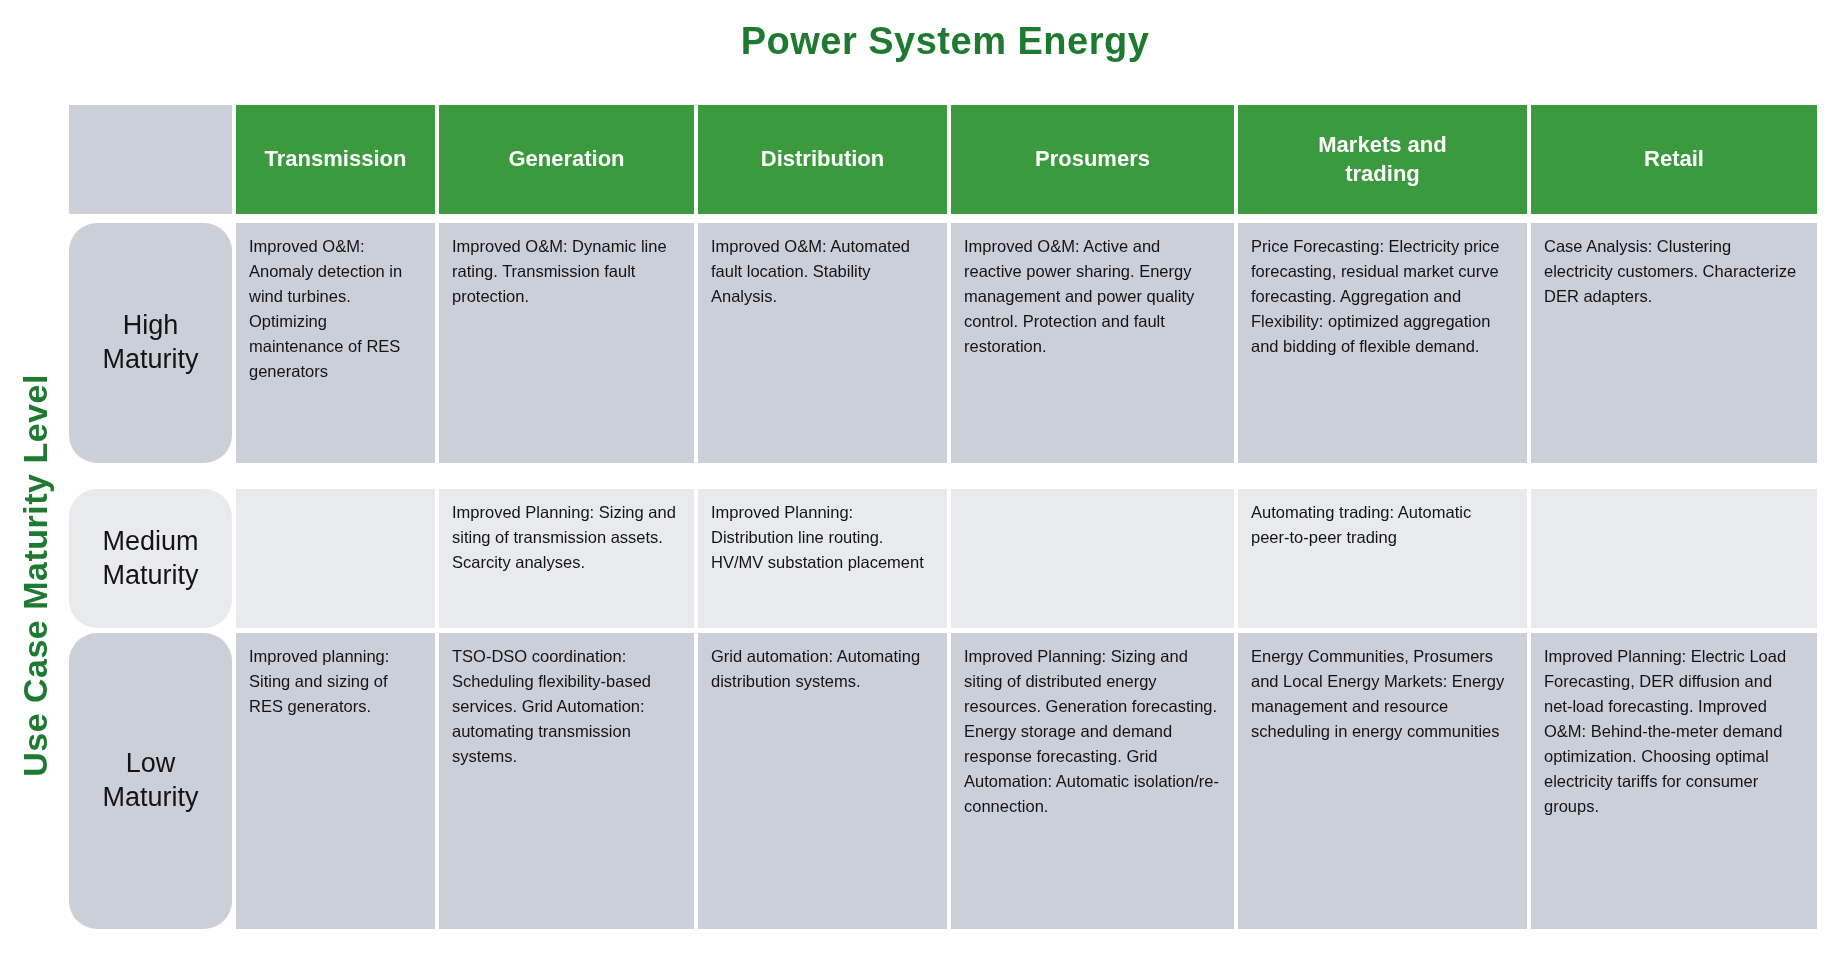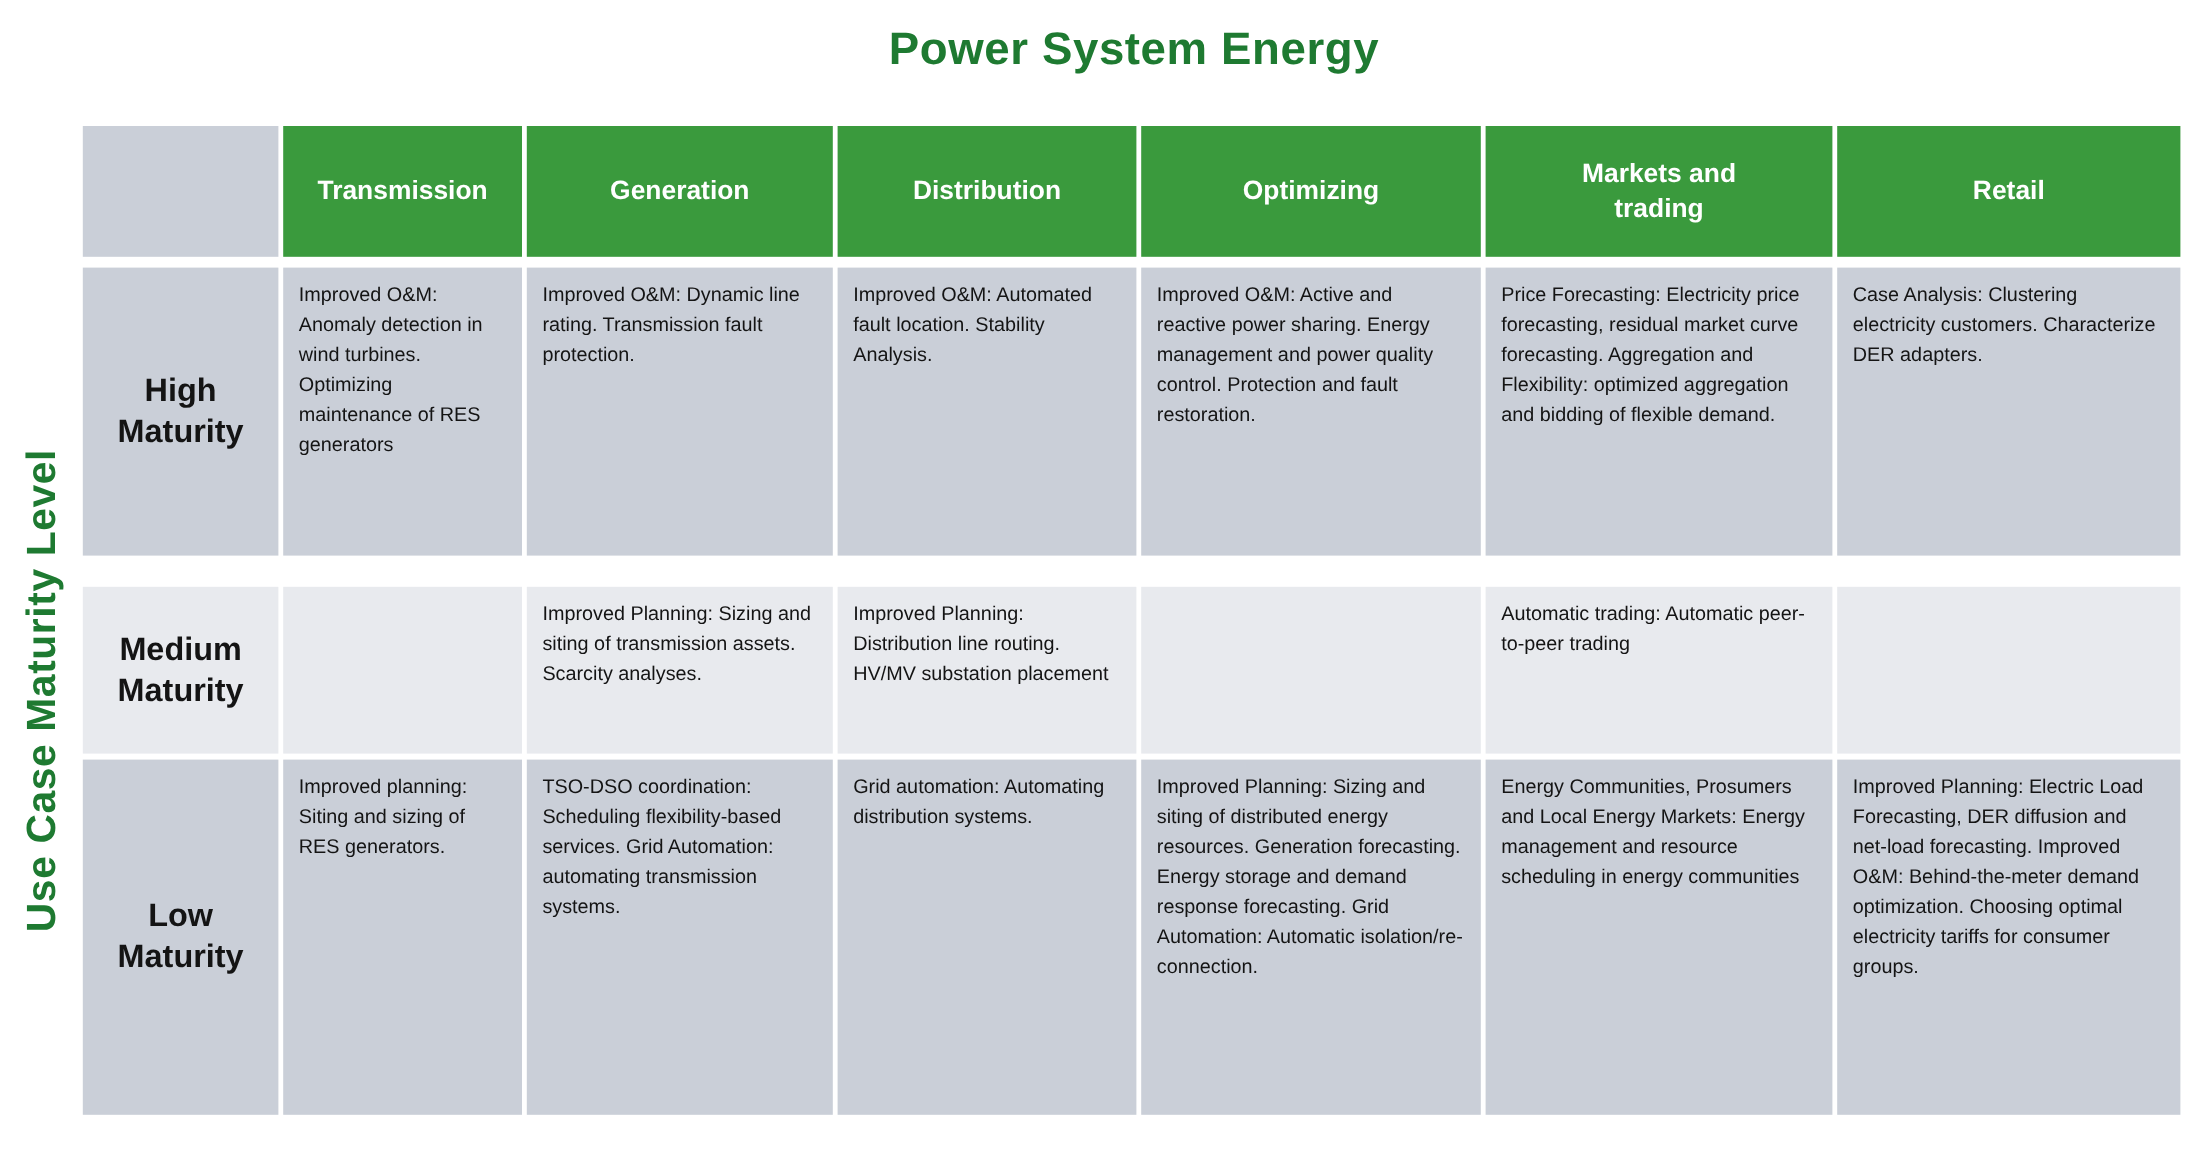--- a/index.html
+++ b/index.html
@@ -33,21 +33,21 @@
     height:109px; align-self:start;
   }
   .hcell {
     background:var(--green,#3a9a3d); color:#ffffff;
     display:flex; align-items:center; justify-content:center; text-align:center;
     font-size:22px; font-weight:bold; line-height:1.3;
   }
   .hcell span { display:inline-block; max-width:175px; }
   .rowhead {
     display:flex; align-items:center; justify-content:center; text-align:center;
-    font-size:27px; font-weight:bold; line-height:1.25; padding:0 28px; box-sizing:border-box;
+    font-size:27px; font-weight:normal; line-height:1.25; padding:0 28px; box-sizing:border-box;border-radius:28px;
   }
   .cell {
     padding:11px 13px; box-sizing:border-box;
     font-size:16.5px; line-height:25px;
   }
   .cell b { font-weight:normal; }
   .dark  { background:var(--row-dark,#cacfd8); }
   .light { background:var(--row-light,#e8eaee);margin-top:21px; }
 </style>
 </head>
@@ -64,41 +64,41 @@
     <div class="hcell">
       <span>Transmission</span>
     </div>
     <div class="hcell">
       <span>Generation</span>
     </div>
     <div class="hcell">
       <span>Distribution</span>
     </div>
     <div class="hcell">
-      <span>Optimizing</span>
+      <span>Prosumers</span>
     </div>
     <div class="hcell">
       <span>Markets and trading</span>
     </div>
     <div class="hcell">
       <span>Retail</span>
     </div>
     <div class="rowhead dark">High Maturity</div>
     <div class="cell dark"><b>Improved O&amp;M</b>: Anomaly detection in wind turbines. Optimizing maintenance of RES generators</div>
     <div class="cell dark"><b>Improved O&amp;M</b>: Dynamic line rating. Transmission fault protection.</div>
     <div class="cell dark"><b>Improved O&amp;M</b>: Automated fault location. Stability Analysis.</div>
     <div class="cell dark"><b>Improved O&amp;M</b>: Active and reactive power sharing. Energy management and power quality control. Protection and fault restoration.</div>
     <div class="cell dark"><b>Price Forecasting</b>: Electricity price forecasting, residual market curve forecasting. <b>Aggregation and Flexibility</b>: optimized aggregation and bidding of flexible demand.</div>
     <div class="cell dark"><b>Case Analysis</b>: Clustering electricity customers. Characterize DER adapters.</div>
     <div class="rowhead light">Medium Maturity</div>
     <div class="cell light"></div>
     <div class="cell light"><b>Improved Planning</b>: Sizing and siting of transmission assets. Scarcity analyses.</div>
     <div class="cell light"><b>Improved Planning</b>: Distribution line routing. HV/MV substation placement</div>
     <div class="cell light"></div>
-    <div class="cell light"><b>Automatic trading</b>: Automatic peer-to-peer trading</div>
+    <div class="cell light"><b>Automating trading</b>: Automatic peer-to-peer trading</div>
     <div class="cell light"></div>
     <div class="rowhead dark">Low Maturity</div>
     <div class="cell dark"><b>Improved planning</b>: Siting and sizing of RES generators.</div>
     <div class="cell dark"><b>TSO-DSO coordination</b>: Scheduling flexibility-based services. <b>Grid Automation</b>: automating transmission systems.</div>
     <div class="cell dark"><b>Grid automation</b>: Automating distribution systems.</div>
     <div class="cell dark"><b>Improved Planning</b>: Sizing and siting of distributed energy resources. Generation forecasting. Energy storage and demand response forecasting<b>.</b> <b>Grid Automation</b>: Automatic isolation/re-connection.</div>
     <div class="cell dark"><b>Energy Communities, Prosumers and Local Energy Markets</b>: Energy management and resource scheduling in energy communities</div>
     <div class="cell dark"><b>Improved Planning</b>: Electric Load Forecasting, DER diffusion and net-load forecasting. <b>Improved O&amp;M</b>: Behind-the-meter demand optimization. Choosing optimal electricity tariffs for consumer groups.</div>
   </div>
 

